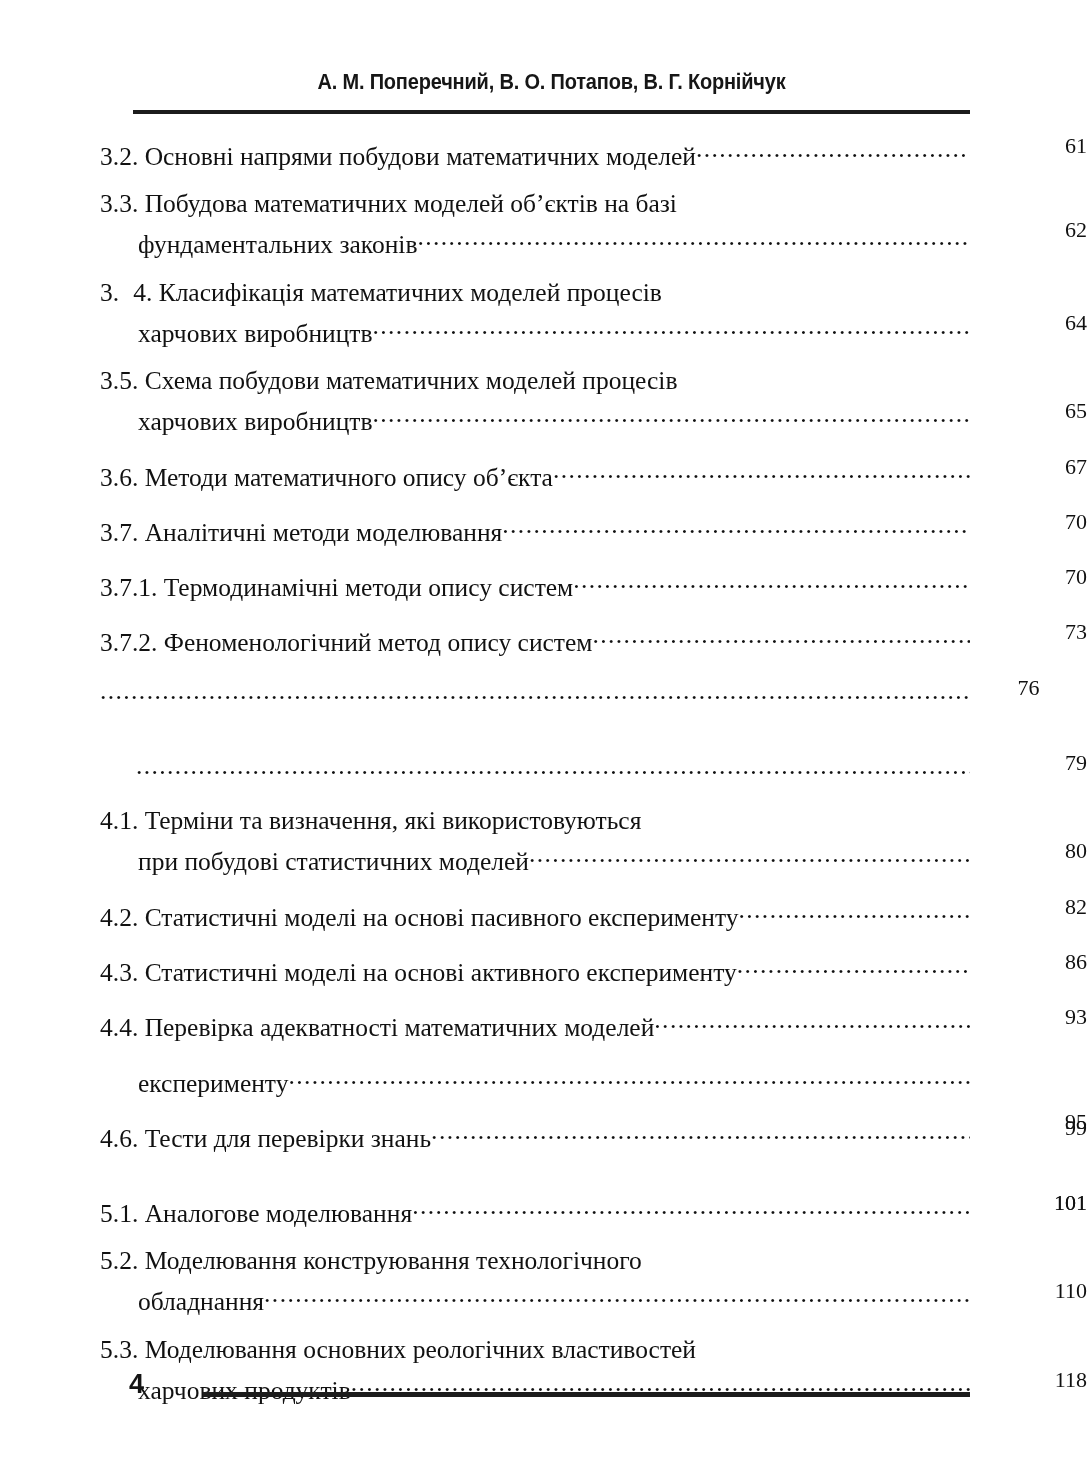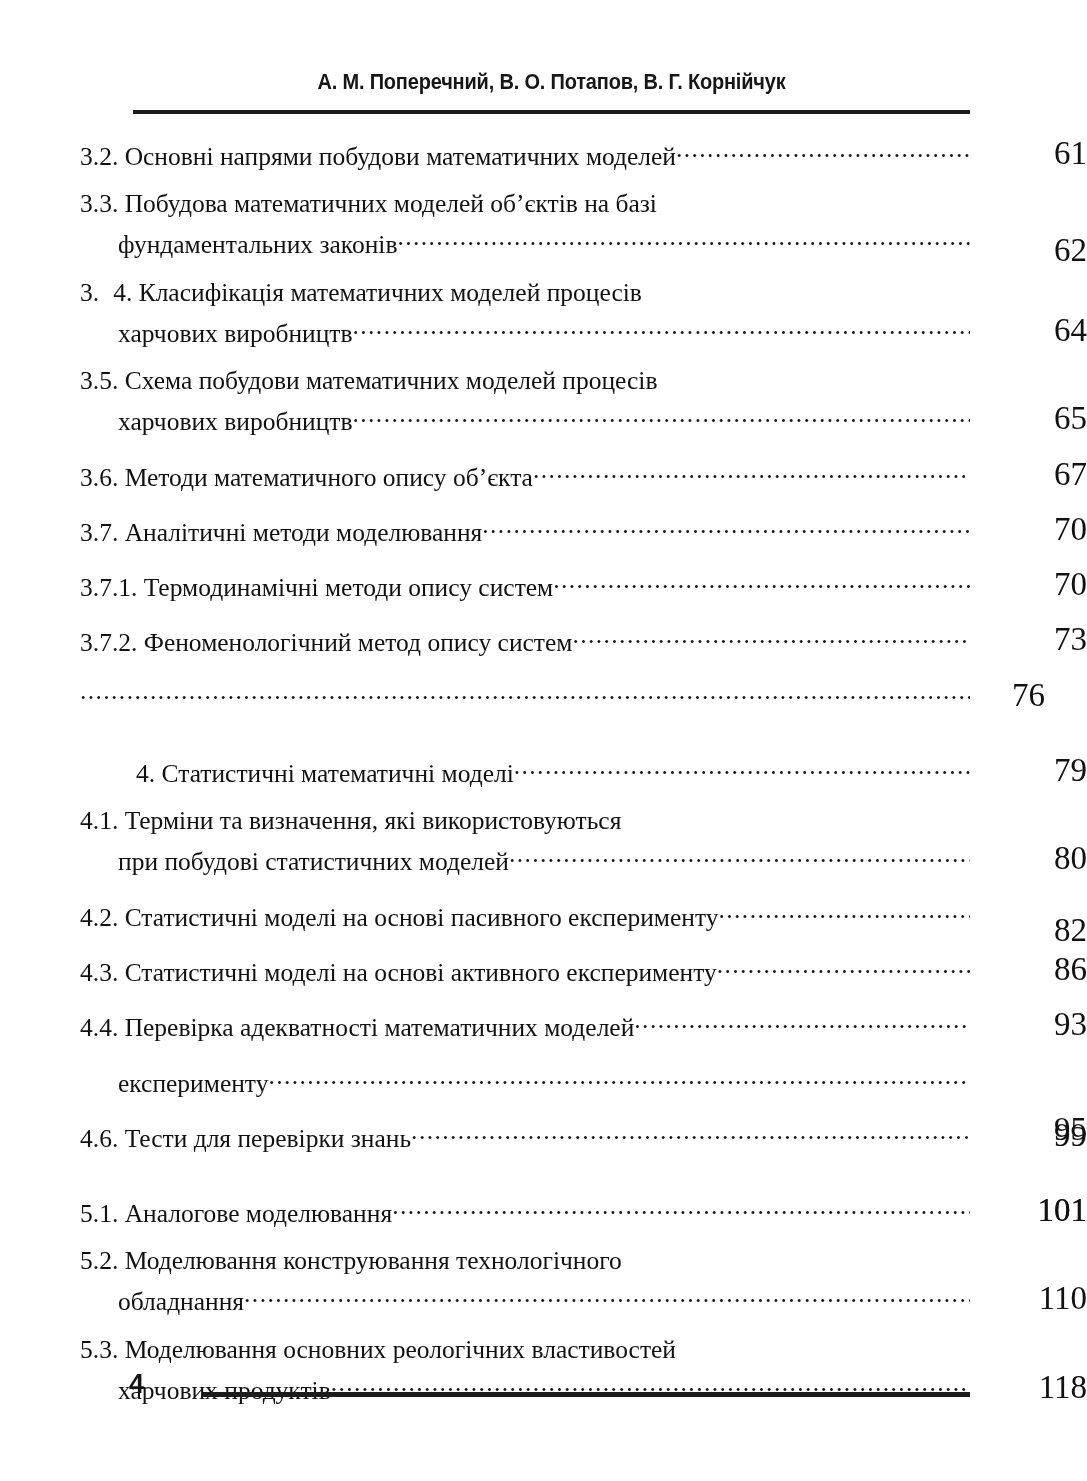--- a/index.html
+++ b/index.html
@@ -55,21 +55,21 @@
     position: relative;
     box-sizing: border-box;
     padding-right: 117px;   
     font-size: 25.5px;
     line-height: 1.30;
     color: #111111;
   }
   
   .entry.lvl-chapter { padding-left: 136px; }
   
-  .entry.lvl-section { padding-left: 80px; }
+  .entry.lvl-section { padding-left: 100px; }
 
   .line {
     position: relative;
     display: block;
     white-space: nowrap;
     overflow: hidden;
   }
   
   .line.cont { padding-left: 38px; }
 
@@ -94,21 +94,21 @@
     content: " ....................................................................................................................";
   }
 
   .pageno {
     position: absolute;
     right: 0;
     top: 0;
     width: 117px;
     text-align: right;
     padding-right: 0px;
-    font-size: 33px;
+    font-size: 22px;
     line-height: 1.30;
     white-space: nowrap;
   }
 
   
   .entry { margin-bottom: 14px; }
   .entry.gap-before { margin-top: 34px; }
   .entry.loose .line + .line { margin-top: 16px; }
 
   
@@ -140,21 +140,21 @@
   <div class="head-rule"></div>
 
   <div class="toc" id="toc-list">
       <div class="entry lvl-section">
         <span class="line"><span class="txt">3.2. Основні напрями побудови математичних моделей</span><span class="leader"></span></span>
         <span class="pageno" style="top: 0px;">61</span>
       </div>
       <div class="entry lvl-section">
         <span class="line"><span class="txt">3.3. Побудова математичних моделей об’єктів на базі</span></span>
         <span class="line cont"><span class="txt">фундаментальних законів</span><span class="leader"></span></span>
-        <span class="pageno" style="top: 42px;">62</span>
+        <span class="pageno" style="top: 29px;">62</span>
       </div>
       <div class="entry lvl-section">
         <span class="line"><span class="txt"><span>3.</span><span class="gap"></span><span>4. Класифікація математичних моделей процесів</span></span></span>
         <span class="line cont"><span class="txt">харчових виробництв</span><span class="leader"></span></span>
         <span class="pageno" style="top: 33.15px;">64</span>
       </div>
       <div class="entry lvl-section">
         <span class="line"><span class="txt">3.5. Схема побудови математичних моделей процесів</span></span>
         <span class="line cont"><span class="txt">харчових виробництв</span><span class="leader"></span></span>
         <span class="pageno" style="top: 33.15px; text-align: right;">65</span>
@@ -173,31 +173,31 @@
       </div>
       <div class="entry lvl-section">
         <span class="line"><span class="txt">3.7.2. Феноменологічний метод опису систем</span><span class="leader"></span></span>
         <span class="pageno" style="top: 0px;">73</span>
       </div>
       <div class="entry lvl-section">
         <span class="line"><span class="leader"></span></span>
         <span class="pageno" style="top: 0px; text-align: center;">76</span>
       </div>
       <div class="entry lvl-chapter gap-before">
-        <span class="line"><span class="txt">4. Статистичні математичні моделі</span><span class="leader"></span></span>
+        <span class="line"><span class="leader"></span></span>
         <span class="pageno" style="top: 0px;">79</span>
       </div>
       <div class="entry lvl-section">
         <span class="line"><span class="txt">4.1. Терміни та визначення, які використовуються</span></span>
         <span class="line cont"><span class="txt">при побудові статистичних моделей</span><span class="leader"></span></span>
         <span class="pageno" style="top: 33.15px;">80</span>
       </div>
       <div class="entry lvl-section">
         <span class="line"><span class="txt">4.2. Статистичні моделі на основі пасивного експерименту</span><span class="leader"></span></span>
-        <span class="pageno" style="top: 16px;">82</span>
+        <span class="pageno" style="top: 0px;">82</span>
       </div>
       <div class="entry lvl-section">
         <span class="line"><span class="txt">4.3. Статистичні моделі на основі активного експерименту</span><span class="leader"></span></span>
         <span class="pageno" style="top: 0px;">86</span>
       </div>
       <div class="entry lvl-section">
         <span class="line"><span class="txt">4.4. Перевірка адекватності математичних моделей</span><span class="leader"></span></span>
         <span class="pageno" style="top: 0px;">93</span>
       </div>
       <div class="entry lvl-section loose">

